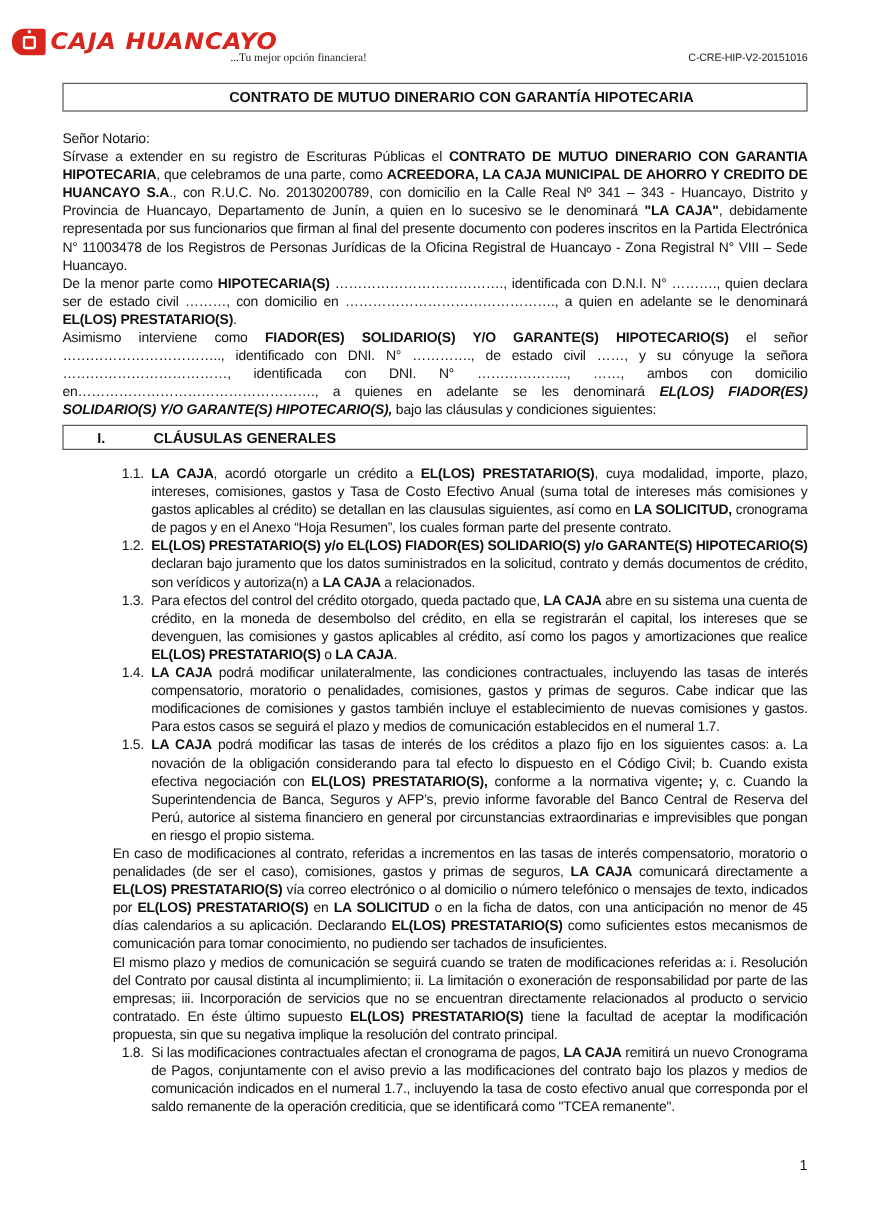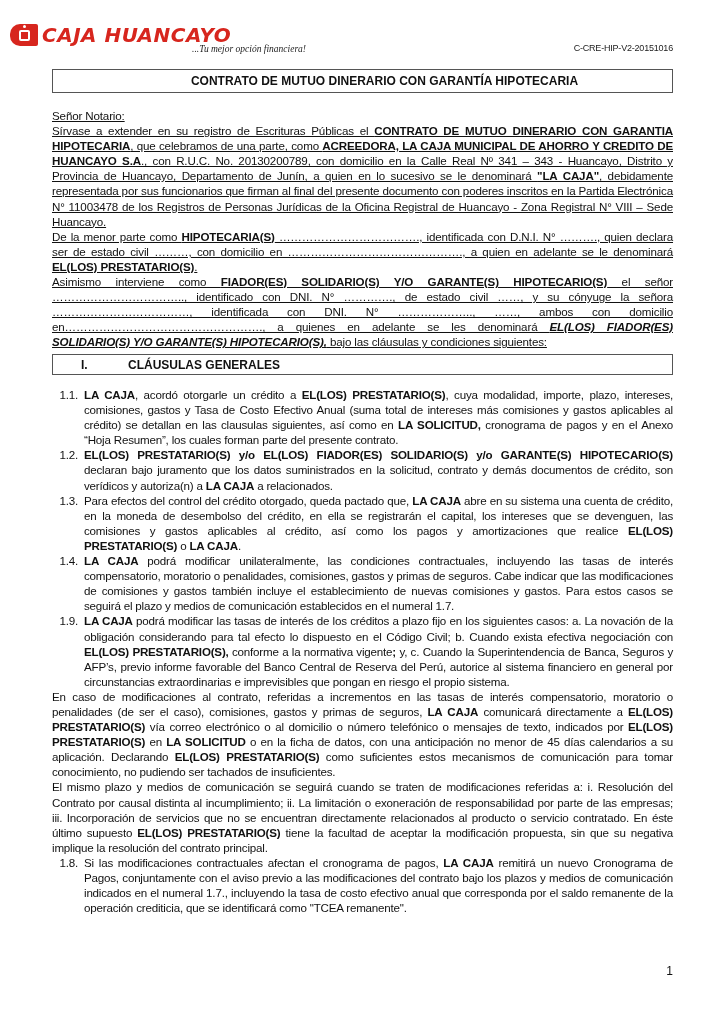--- a/index.html
+++ b/index.html
@@ -18,44 +18,44 @@
   }
   .logo-mark::after {
     content: ""; position: absolute; left: 13px; top: 1px; width: 3px; height: 3px; background: #fff; border-radius: 50%;
   }
   .logo-text {
     color: #d7261e; font-weight: bold; font-size: 19px; letter-spacing: 0.5px;
     font-family: "DejaVu Sans", sans-serif; transform: scaleX(1.05); transform-origin: left;
   }
   .tagline {
     position: absolute; left: 192px; top: 44px; font-family: "Liberation Serif", serif;
-    font-style: italic; font-size: 9.5px; color: #222;
+    font-size: 9.5px; color: #222;
   }
   .doc-code { position: absolute; right: 52px; top: 43px; font-size: 9px; color: #222; letter-spacing: -0.2px; }
   .title-box {
     position: absolute; left: 52px; top: 69px; width: 621px; height: 24px;
     border: 1px solid #555; box-sizing: border-box; display: flex; align-items: center; justify-content: center;
     font-weight: bold; font-size: 12px; padding-left: 44px;
   }
   .content {
     position: absolute; left: 52px; top: 108px; width: 621px;
     font-size: 11.6px; line-height: 15.1px; text-align: justify; letter-spacing: -0.15px;
   }
-  .content p { margin: 0; text-decoration: underline; }
+  .content p { margin: 0; }
   .section-box {
     position: absolute; left: 52px; top: 354px; width: 621px; height: 21px;
     border-top: 1px solid #555; border-bottom: 1px solid #555; border-left: 1px solid #555; border-right: 1px solid #555;
     box-sizing: border-box; display: flex; align-items: center; font-weight: bold; font-size: 12px;
   }
   .section-num { width: 75px; text-align: left; padding-left: 28px; box-sizing: border-box; }
   .clauses {
     position: absolute; left: 52px; top: 387px; width: 621px;
     font-size: 11.6px; line-height: 15.1px; text-align: justify; letter-spacing: -0.2px;
   }
-  .clause { display: flex; }
+  .clause { display: flex; margin-left: 42px; }
   .clause-num { width: 32px; flex: none; text-align: right; padding-right: 6px; box-sizing: border-box; }
   .clause-body { flex: 1; }
   .clause-body p { margin: 0; }
   .page-num { position: absolute; right: 52px; top: 964px; font-size: 12px; }
   b { font-weight: bold; }
   .bi { font-weight: bold; font-style: italic; }
 </style>
 </head>
 <body>
 
@@ -101,21 +101,21 @@
         <p><span>Para efectos del control del crédito otorgado, queda pactado que, </span><b>LA CAJA</b><span> abre en su sistema una cuenta de crédito, en la moneda de desembolso del crédito, en ella se registrarán el capital, los intereses que se devenguen, las comisiones y gastos aplicables al crédito, así como los pagos y amortizaciones que realice </span><b>EL(LOS) PRESTATARIO(S)</b><span> o </span><b>LA CAJA</b><span>.</span></p>
       </div>
     </div>
     <div class="clause">
       <span class="clause-num">1.4.</span>
       <div class="clause-body">
         <p><b>LA CAJA</b><span> podrá modificar unilateralmente, las condiciones contractuales, incluyendo las tasas de interés compensatorio, moratorio o penalidades, comisiones, gastos y primas de seguros. Cabe indicar que las modificaciones de comisiones y gastos también incluye el establecimiento de nuevas comisiones y gastos. Para estos casos se seguirá el plazo y medios de comunicación establecidos en el numeral 1.7.</span></p>
       </div>
     </div>
     <div class="clause">
-      <span class="clause-num">1.9.</span>
+      <span class="clause-num">1.5.</span>
       <div class="clause-body">
         <p><b>LA CAJA</b><span> podrá modificar las tasas de interés de los créditos a plazo fijo en los siguientes casos: a. La novación de la obligación considerando para tal efecto lo dispuesto en el Código Civil; b. Cuando exista efectiva negociación con </span><b>EL(LOS) PRESTATARIO(S),</b><span> conforme a la normativa vigente</span><b>;</b><span> y, c. Cuando la Superintendencia de Banca, Seguros y AFP’s, previo informe favorable del Banco Central de Reserva del Perú, autorice al sistema financiero en general por circunstancias extraordinarias e imprevisibles que pongan en riesgo el propio sistema.</span></p>
       </div>
     </div>
     <div class="clause">
       <div class="clause-body">
         <p><span>En caso de modificaciones al contrato, referidas a incrementos en las tasas de interés compensatorio, moratorio o penalidades (de ser el caso), comisiones, gastos y primas de seguros, </span><b>LA CAJA</b><span> comunicará directamente a </span><b>EL(LOS) PRESTATARIO(S)</b><span> vía correo electrónico o al domicilio o número telefónico o mensajes de texto, indicados por </span><b>EL(LOS) PRESTATARIO(S)</b><span> en </span><b>LA SOLICITUD</b><span> o en la ficha de datos, con una anticipación no menor de 45 días calendarios a su aplicación. Declarando </span><b>EL(LOS) PRESTATARIO(S)</b><span> como suficientes estos mecanismos de comunicación para tomar conocimiento, no pudiendo ser tachados de insuficientes.</span></p>
         <p><span>El mismo plazo y medios de comunicación se seguirá cuando se traten de modificaciones referidas a: i. Resolución del Contrato por causal distinta al incumplimiento; ii. La limitación o exoneración de responsabilidad por parte de las empresas; iii. Incorporación de servicios que no se encuentran directamente relacionados al producto o servicio contratado. En éste último supuesto </span><b>EL(LOS) PRESTATARIO(S)</b><span> tiene la facultad de aceptar la modificación propuesta, sin que su negativa implique la resolución del contrato principal.</span></p>
       </div>
     </div>

